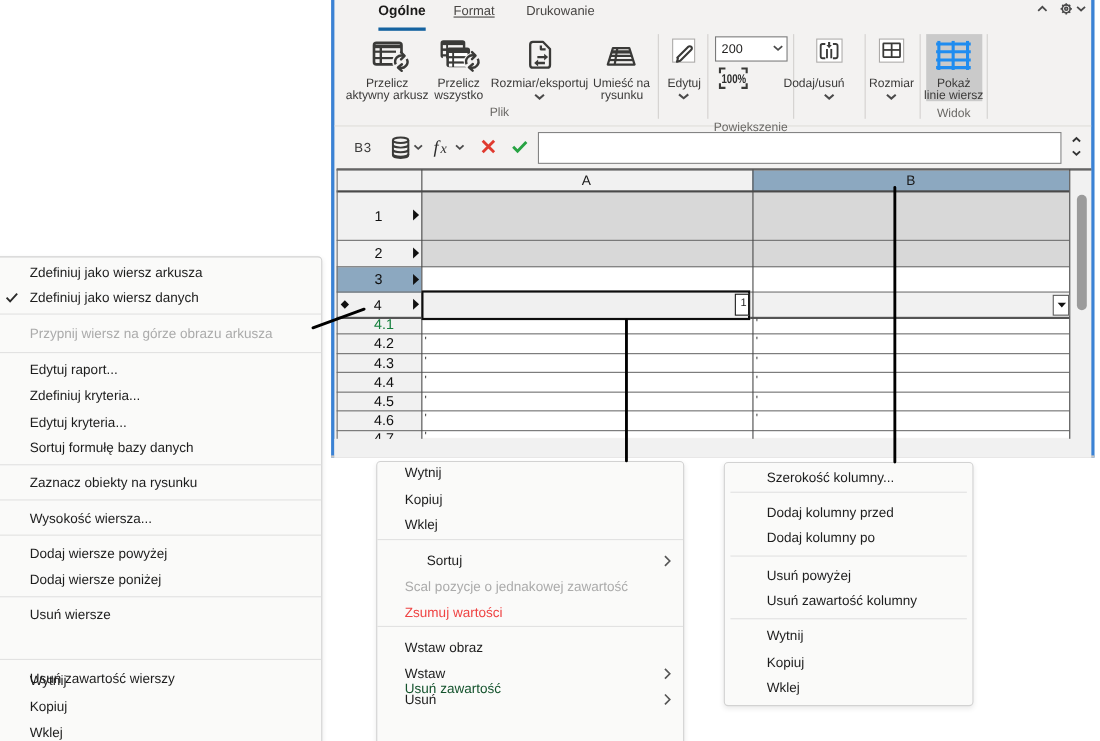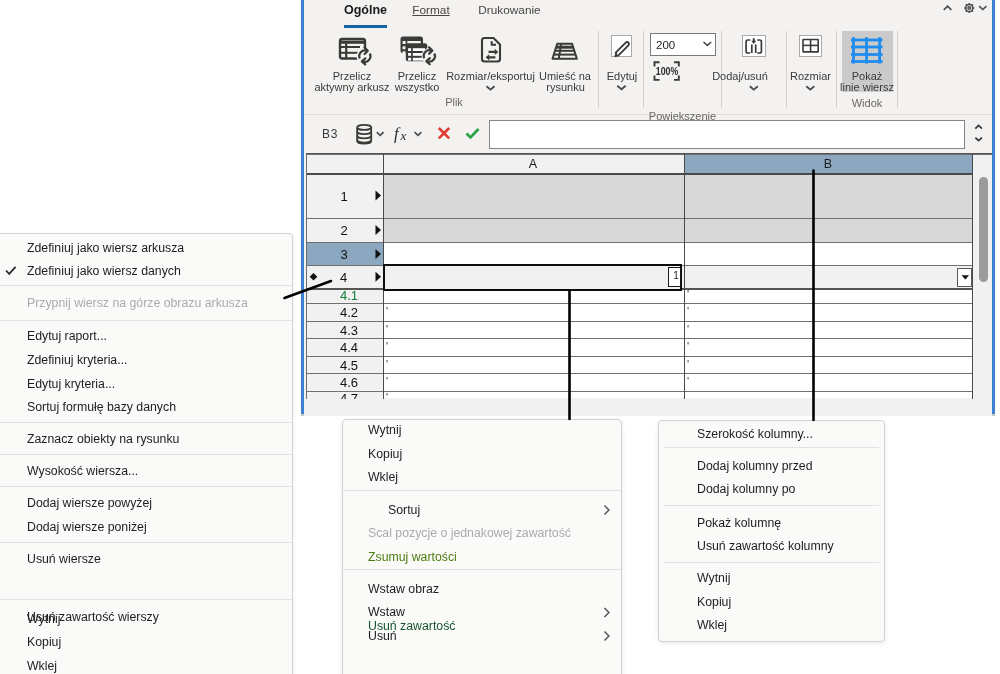--- a/index.html
+++ b/index.html
@@ -130,33 +130,33 @@
 <div class="txt vctr" style="left:27px;top:618.5px;font-size:12.3px;color:#1d1d1d;">Wytnij</div>
 <div class="txt vctr" style="left:27px;top:642.3px;font-size:12.3px;color:#1d1d1d;">Kopiuj</div>
 <div class="txt vctr" style="left:27px;top:666px;font-size:12.3px;color:#1d1d1d;">Wklej</div>
 <div class="a" style="left:342px;top:419px;width:279.5px;height:259px;background:#fafaf9;border:1px solid #d2d2d2;box-sizing:border-box;border-radius:4px;box-shadow:0 2px 5px rgba(0,0,0,0.08);"></div>
 <div class="txt vctr" style="left:368px;top:430.3px;font-size:12.3px;color:#1d1d1d;">Wytnij</div>
 <div class="txt vctr" style="left:368px;top:453.6px;font-size:12.3px;color:#1d1d1d;">Kopiuj</div>
 <div class="txt vctr" style="left:368px;top:477px;font-size:12.3px;color:#1d1d1d;">Wklej</div>
 <div class="a" style="left:343px;top:490.3px;width:277.5px;height:1px;background:#e2e2e2;"></div>
 <div class="txt vctr" style="left:368px;top:510px;font-size:12.3px;color:#1d1d1d;margin-left:20px;">Sortuj</div>
 <div class="txt vctr" style="left:368px;top:533.3px;font-size:12.3px;color:#ababab;">Scal pozycje o jednakowej zawartość</div>
-<div class="txt vctr" style="left:368px;top:556.6px;font-size:12.3px;color:#4d7c0f;">Zsumuj wartości</div>
+<div class="txt vctr" style="left:368px;top:556.6px;font-size:12.3px;color:#ef4444;">Zsumuj wartości</div>
 <div class="a" style="left:343px;top:569.4px;width:277.5px;height:1px;background:#e2e2e2;"></div>
 <div class="txt vctr" style="left:368px;top:589px;font-size:12.3px;color:#1d1d1d;">Wstaw obraz</div>
 <div class="txt vctr" style="left:368px;top:612.4px;font-size:12.3px;color:#1d1d1d;">Wstaw</div>
 <div class="txt vctr" style="left:368px;top:635.8px;font-size:12.3px;color:#1d1d1d;">Usuń</div>
 <div class="txt vctr" style="left:368px;top:626px;font-size:12.3px;color:#14532d;">Usuń zawartość</div>
 <div class="a" style="left:658px;top:420px;width:227px;height:221.5px;background:#fafaf9;border:1px solid #d2d2d2;box-sizing:border-box;border-radius:4px;box-shadow:0 2px 5px rgba(0,0,0,0.08);"></div>
 <div class="txt vctr" style="left:697px;top:434.2px;font-size:12.3px;color:#1d1d1d;">Szerokość kolumny...</div>
 <div class="a" style="left:664px;top:447.4px;width:215px;height:1px;background:#e2e2e2;"></div>
 <div class="txt vctr" style="left:697px;top:465.9px;font-size:12.3px;color:#1d1d1d;">Dodaj kolumny przed</div>
 <div class="txt vctr" style="left:697px;top:489px;font-size:12.3px;color:#1d1d1d;">Dodaj kolumny po</div>
 <div class="a" style="left:664px;top:505.4px;width:215px;height:1px;background:#e2e2e2;"></div>
-<div class="txt vctr" style="left:697px;top:523.2px;font-size:12.3px;color:#1d1d1d;">Pokaż kolumnę</div>
+<div class="txt vctr" style="left:697px;top:523.2px;font-size:12.3px;color:#1d1d1d;">Usuń powyżej</div>
 <div class="txt vctr" style="left:697px;top:546.4px;font-size:12.3px;color:#1d1d1d;">Usuń zawartość kolumny</div>
 <div class="a" style="left:664px;top:562.4px;width:215px;height:1px;background:#e2e2e2;"></div>
 <div class="txt vctr" style="left:697px;top:578.4px;font-size:12.3px;color:#1d1d1d;">Wytnij</div>
 <div class="txt vctr" style="left:697px;top:601.6px;font-size:12.3px;color:#1d1d1d;">Kopiuj</div>
 <div class="txt vctr" style="left:697px;top:625.4px;font-size:12.3px;color:#1d1d1d;">Wklej</div>
 <svg class="a" style="left:0;top:0;" width="1000" height="674" viewBox="0 0 1000 674" fill="none">
 <g stroke="#3a3a38" stroke-width="2" fill="none">
 
 <rect x="340" y="39" width="25" height="19.5" rx="2.2" stroke-width="2.4"></rect>
 <path d="M340 42.2 H365" stroke-width="3.2"></path>

